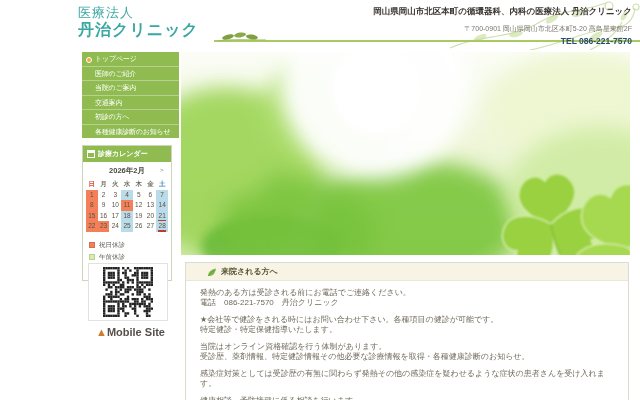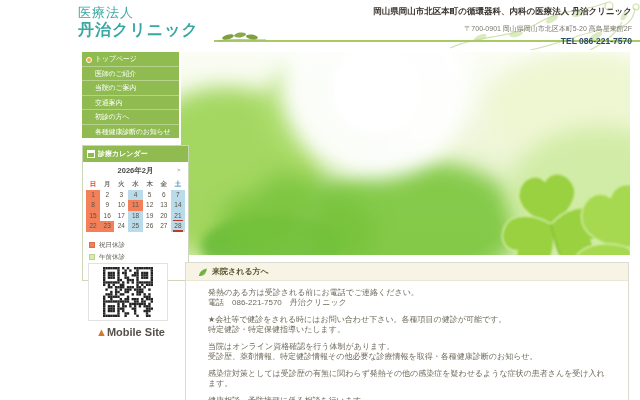--- a/index.html
+++ b/index.html
@@ -17,21 +17,21 @@
   .address{font-size:7px;color:#7a766e;margin-bottom:2px;}
   .tel{font-size:8.5px;font-weight:bold;color:#2b4d6b;}
   
   .menu{position:absolute;left:82px;top:52px;width:97px;background:#8fbb50;z-index:2;}
   .menu a{display:block;position:relative;height:13.5px;line-height:13.5px;color:#fff;
           font-size:7px;letter-spacing:-0.2px;text-decoration:none;padding-left:13px;white-space:nowrap;}
   .menu a + a{border-top:1px solid rgba(255,255,255,.35);}
   .home-icon{position:absolute;left:4px;top:4.5px;width:4px;height:4px;border-radius:50%;
              border:1px solid #fff;background:#f0a93c;}
   
-  .calbox{position:absolute;left:82px;top:145px;width:107px;background:#fff;
+  .calbox{position:absolute;left:82px;top:145px;width:90px;background:#fff;
           border:1px solid #ccd6b8;box-sizing:border-box;z-index:2;}
   .calhead{background:#8fbb50;color:#fff;font-size:7px;font-weight:bold;
            padding:3px 4px;display:flex;align-items:center;gap:3px;}
   .cal-icon{display:inline-block;width:6px;height:6px;border:1px solid #fff;
             background:linear-gradient(#fff 0 2px,transparent 2px);}
   .calmonth{position:relative;text-align:center;font-size:7.5px;font-weight:bold;color:#4a4a44;
             padding:4px 0 2px;}
   .calnext{position:absolute;right:6px;top:4px;font-size:6.5px;font-weight:normal;color:#667;cursor:pointer;}
   .calgrid{display:grid;grid-template-columns:repeat(7,1fr);padding:1px 3px 2px;}
   .cell{height:10.5px;line-height:10.5px;text-align:center;font-size:6.5px;color:#5a5244;}
@@ -49,24 +49,24 @@
   .qrbox{position:absolute;left:88px;top:263px;width:80px;height:58px;background:#fff;
          border:1px solid #e2e2e0;box-sizing:border-box;display:flex;align-items:center;justify-content:center;z-index:2;}
   .mobile{position:absolute;left:82px;top:326px;width:97px;text-align:center;
           font-size:11px;font-weight:bold;color:#54504a;z-index:2;}
   .mobile .marker{color:#cf7a2d;}
   
   .photo{position:absolute;left:181px;top:52px;width:449px;height:203px;overflow:hidden;z-index:1;}
   
   .notice{position:absolute;left:185px;top:262px;width:444px;height:145px;background:#fff;
           border:1px solid #dcdcd2;box-sizing:border-box;z-index:2;}
-  .notice-head{background:#f7f4e5;border-bottom:1px solid #eae7d6;padding:3px 12px;
+  .notice-head{background:#f7f4e5;border-bottom:1px solid #eae7d6;padding:3px 21px;
                display:flex;align-items:center;gap:4px;font-size:8px;font-weight:bold;color:#5b5530;}
   .notice-body{padding:7px 8px;font-size:8px;color:#6f6a5a;}
-  .notice-body p{margin:0 14px 8px;line-height:9.5px;}
+  .notice-body p{margin:0 6px 8px;line-height:9.5px;}
 </style>
 </head>
 <body>
 
 <div class="page">
 
   <svg class="vines" width="230" height="50" viewBox="0 0 230 50">
     <g fill="none" stroke="#b9d48c" stroke-width="1.2" opacity="0.7">
       <path d="M40,48 C70,34 100,40 130,22 C152,9 172,12 196,3"></path>
       <path d="M120,50 C152,44 176,30 204,28 C218,27 224,18 225,8"></path>

